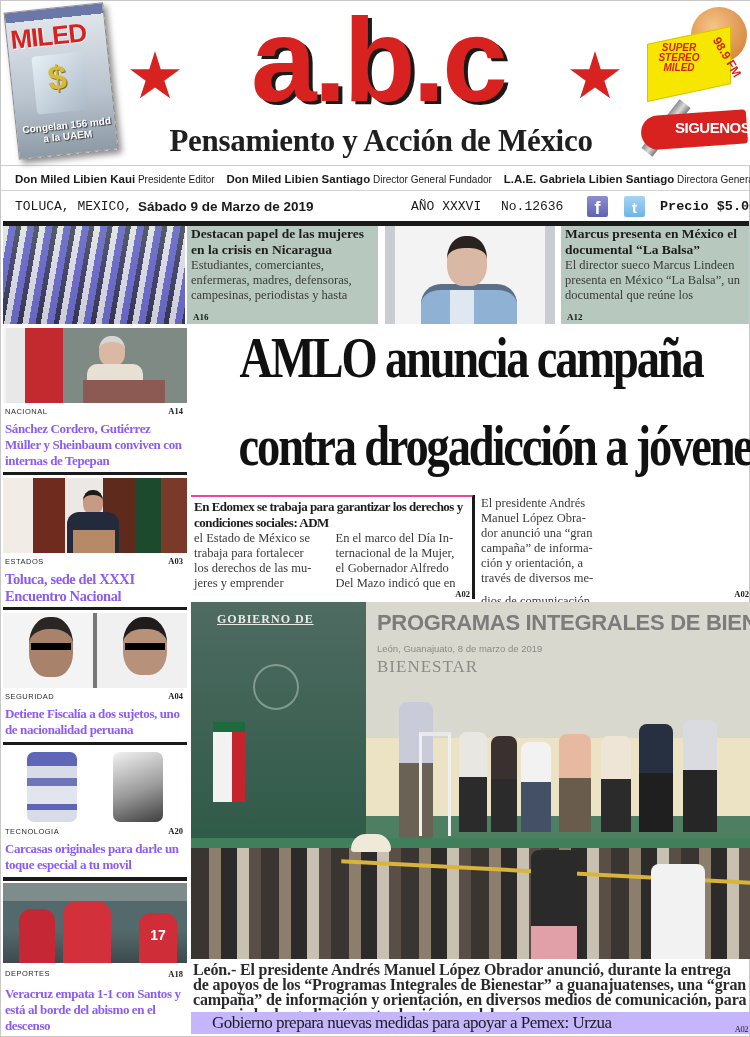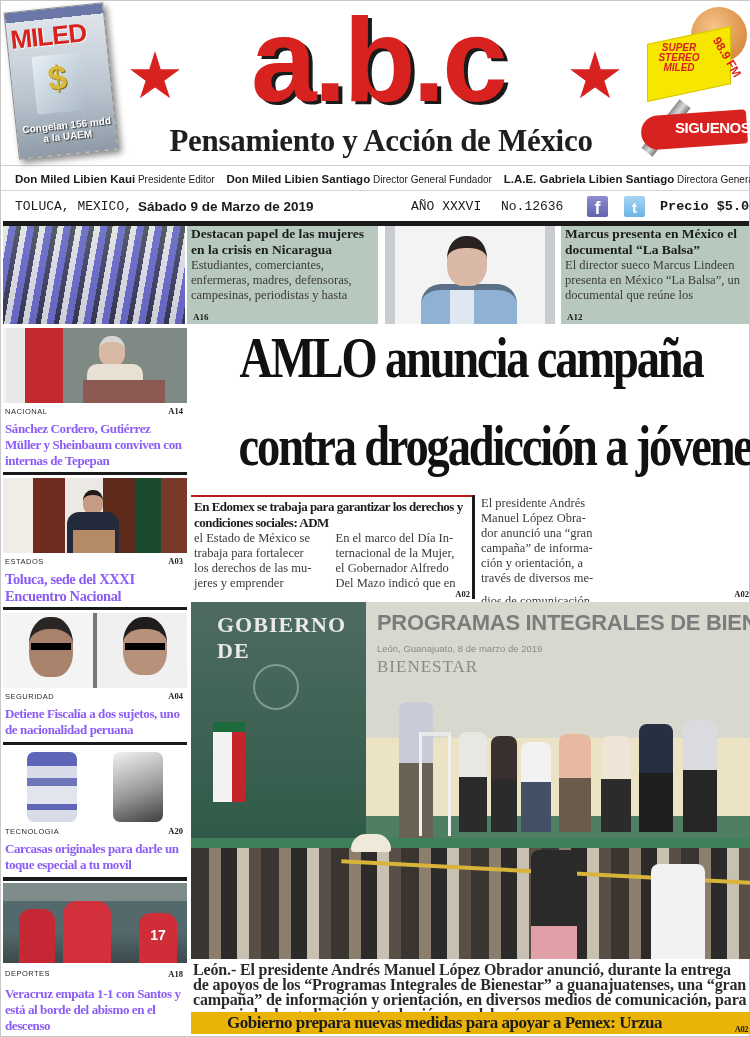--- a/index.html
+++ b/index.html
@@ -89,47 +89,47 @@
   .s5 .pic { top: 5px !important; height: 80px; background: linear-gradient(180deg,#7f8c8c 0 22%,#54696b 22% 60%,#3c4a4c); }
 
   .face { position: absolute; border-radius: 45% 45% 40% 40%; }
   .bar { position: absolute; background: #000; height: 7px; }
 
   
   .main-hd { position: absolute; left: 190px; top: 327px; width: 560px; text-align: center; font-family: "Liberation Serif", serif; font-weight: 700; font-size: 56px; line-height: 60px; letter-spacing: -2.6px; transform: scaleX(.83); transform-origin: center top; color: #111; white-space: nowrap; }
 
   
   .sub { position: absolute; top: 494px; height: 104px; font-family: "Liberation Serif", serif; color: #3a3a3a; }
-  .sub-1 { left: 190px; width: 282px; border-top: 2px solid #b91c1c; border-right: 1px solid #1a1a1a; }
+  .sub-1 { left: 190px; width: 282px; border-top: 2px solid #ec4899; border-right: 1px solid #1a1a1a; }
   .sub-2 { left: 472px; width: 278px; border-left: 2px solid #1a1a1a; }
   .sub .hd { font-weight: 700; font-size: 13px; line-height: 16px; letter-spacing: -0.5px; color: #1c1c1c; padding: 2px 3px 0; }
   .sub .cols { display: flex; gap: 8px; padding: 0 3px; }
   .sub .col { flex: 1; font-size: 12.5px; line-height: 15px; white-space: pre-line; }
   .sub-2 .cols { padding-left: 6px; flex-direction: column; }
   .sub .pg { position: absolute; right: 2px; bottom: 0; font-weight: 700; font-size: 8.5px; color: #1a1a1a; }
 
   
   .main-photo { position: absolute; left: 190px; top: 601px; width: 560px; height: 357px; overflow: hidden;
     background: linear-gradient(180deg, #d9d8cf 0 38%, #ebe3c4 38% 60%, #4f7f63 60% 66%, #4a4a48 66%); }
   .mp-green { position: absolute; left: 0; top: 0; width: 175px; height: 240px; background: linear-gradient(180deg,#4f6b62,#2f5a48); }
-  .mp-gob1 { position: absolute; left: 26px; top: 10px; font-family: "Liberation Serif", serif; font-weight: 700; font-size: 22px; color: #e9e9e6; letter-spacing: 1px; }
+  .mp-gob1 { position: absolute; left: 26px; top: 10px; font-family: "Liberation Serif", serif; font-weight: 700; font-size: 12px; color: #e9e9e6; letter-spacing: 1px; text-decoration: underline; }
   .mp-gob2 { position: absolute; left: 22px; top: 24px; font-family: "Liberation Serif", serif; font-weight: 700; font-size: 27px; color: #e9e9e6; letter-spacing: 1px; }
   .mp-seal { position: absolute; left: 62px; top: 62px; width: 46px; height: 46px; border-radius: 50%; border: 2px solid #9db1a8; opacity: .7; }
   .mp-flag { position: absolute; left: 22px; top: 40px; width: 32px; height: 80px; background: linear-gradient(90deg,#f2f2f2 0 60%,#c3252b 60%); border-top: 10px solid #1d6b3c; }
   .mp-prog { position: absolute; left: 186px; top: 8px; font-family: "Liberation Sans", sans-serif; font-weight: 700; font-size: 22px; color: #7b7c7b; white-space: nowrap; letter-spacing: -0.3px; }
   .mp-place { position: absolute; left: 186px; top: 41px; font-family: "Liberation Sans", sans-serif; font-size: 9.5px; color: #8a8a86; }
   .mp-bien { position: absolute; left: 186px; top: 55px; font-family: "Liberation Serif", serif; font-size: 17px; color: #8a8a86; letter-spacing: 1px; }
   .mp-stage { position: absolute; left: 0; top: 236px; width: 560px; height: 10px; background: #3f7f5a; }
   .mp-crowd { position: absolute; left: 0; top: 246px; width: 560px; height: 111px;
     background: repeating-linear-gradient(90deg,#3a3530 0 18px,#8b7e6c 18px 30px,#2d2b2a 30px 46px,#c8c0b0 46px 58px,#5a4f46 58px 70px); }
   .mp-rail { position: absolute; left: 150px; top: 268px; width: 410px; height: 4px; background: #d8b53a; transform: rotate(3deg); }
   .mp-person { position: absolute; border-radius: 8px 8px 0 0; }
 
   .caption { position: absolute; left: 192px; top: 961px; width: 556px; font-family: "Liberation Serif", serif; font-weight: 700; font-size: 16px; line-height: 15px; color: #2a2a2a; letter-spacing: -0.15px; }
-  .bottom-bar { position: absolute; left: 190px; top: 1011px; width: 560px; height: 22px; background: #eab308; font-family: "Liberation Serif", serif; font-weight: 700; font-size: 17px; line-height: 22px; color: #1c1c1c; padding-left: 36px; letter-spacing: -0.5px; white-space: nowrap; }
+  .bottom-bar { position: absolute; left: 190px; top: 1011px; width: 560px; height: 22px; background: #c4b5fd; font-family: "Liberation Serif", serif; font-weight: 400; font-size: 17px; line-height: 22px; color: #1c1c1c; padding-left: 21px; letter-spacing: -0.5px; white-space: nowrap; }
   .bottom-bar .pg { position: absolute; right: 3px; bottom: 0; font-size: 8.5px; line-height: 10px; }
 </style>
 </head>
 <body>
 
 <div class="page">
 
   <header class="masthead">
     <div class="mag-cover">
       <div class="mag-ice"></div>

